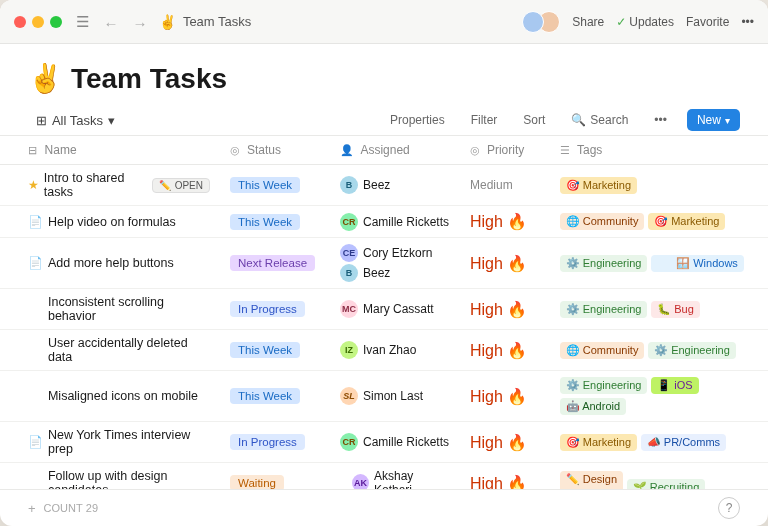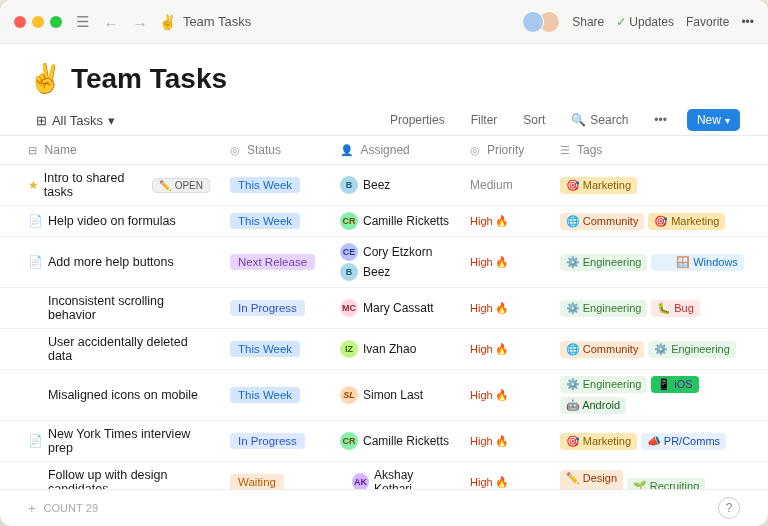--- a/index.html
+++ b/index.html
@@ -179,37 +179,37 @@
       padding: 2px 8px;
       font-size: 11.5px;
       font-weight: 500;
       white-space: nowrap;
     }
     .badge-thisweek { background: #d3e5ff; color: #1a6bc4; }
     .badge-nextrelease { background: #e8d5ff; color: #6b3fac; }
     .badge-inprogress { background: #dce9ff; color: #2f55c7; }
     .badge-waiting { background: #fce8d5; color: #b85c00; }
     
-    .priority-high { color: #cc3300; font-size: 11px; }
+    .priority-high { color: #cc3300; font-size: 16px; }
     .priority-medium { color: #888; font-size: 12px; }
     
     .tags { display: flex; flex-wrap: wrap; gap: 4px; }
     .tag {
       border-radius: 4px;
       padding: 2px 6px;
       font-size: 11px;
       font-weight: 500;
       white-space: nowrap;
     }
     .tag-marketing { background: #fce8b2; color: #8a5a00; }
     .tag-community { background: #fce8d5; color: #8a3a00; }
     .tag-engineering { background: #e8f5e9; color: #2e7d32; }
     .tag-windows { background: #e3f2fd; color: #1565c0; padding-left: 25px; }
     .tag-bug { background: #fde8e8; color: #c62828; }
-    .tag-ios { background: #22c55e; color: #6a1b9a; }
+    .tag-ios { background: #bef264; color: #6a1b9a; }
     .tag-android { background: #e8f5e9; color: #1b5e20; }
     .tag-prcomms { background: #e8f0fe; color: #174ea6; }
     .tag-design { background: #fce8d5; color: #8a3a00; }
     .tag-recruiting { background: #e8f5e9; color: #2e7d32; margin-top: 8px; }
     
     .assigned { display: flex; align-items: center; gap: 5px; font-size: 12px; }
     .user-avatar { width: 18px; height: 18px; border-radius: 50%; display: flex; align-items: center; justify-content: center; font-size: 9px; font-weight: 600; }
     .ua-beez { background: #a8d8ea; color: #1a5f7a; }
     .ua-camille { background: #86efac; color: #7a4a00; }
     .ua-cory { background: #b8c0ff; color: #2d3a8c; }

